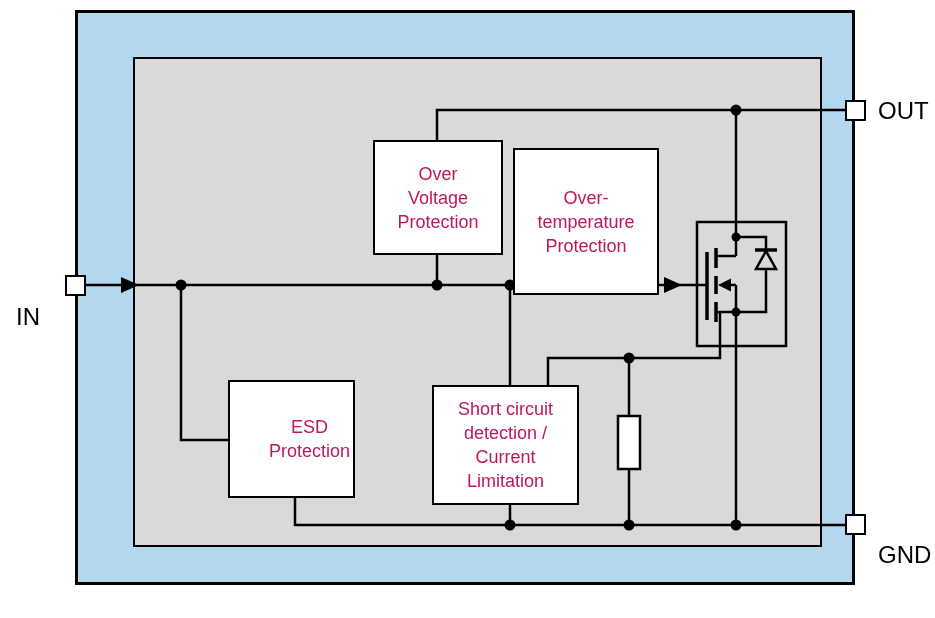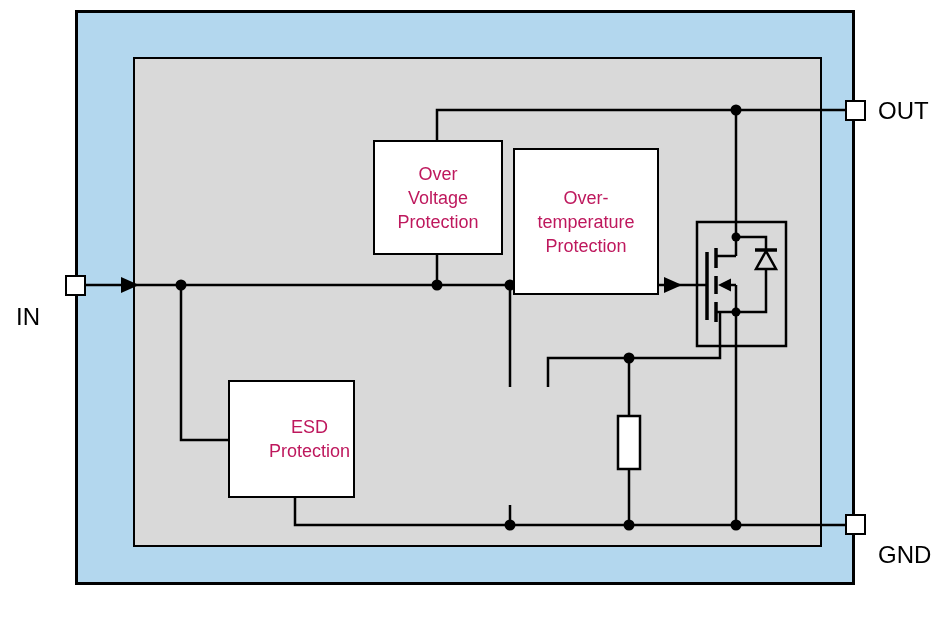--- a/index.html
+++ b/index.html
@@ -108,20 +108,24 @@
 Voltage
 Protection</div>
 
   <div class="block" style="left:513px;top:148px;width:146px;height:147px;">Over-
 temperature
 Protection</div>
 
   <div class="block" style="left:228px;top:380px;width:127px;height:118px;padding-left:36px;">ESD
 Protection</div>
 
+  <div class="block" style="left:432px;top:385px;width:147px;height:120px;">Short circuit
+detection /
+Current
+Limitation</div>
 
   <div class="pin" style="left:65px;top:275px;"></div>
   <div class="pin" style="left:845px;top:100px;"></div>
   <div class="pin" style="left:845px;top:514px;"></div>
 
   <div class="pin-label" style="left:16px;top:257px;width:42px;text-align:left;margin-top:48px;">IN</div>
   <div class="pin-label" style="left:878px;top:99px;">OUT</div>
   <div class="pin-label" style="left:878px;top:513px;margin-top:30px;">GND</div>
 
 </div>

